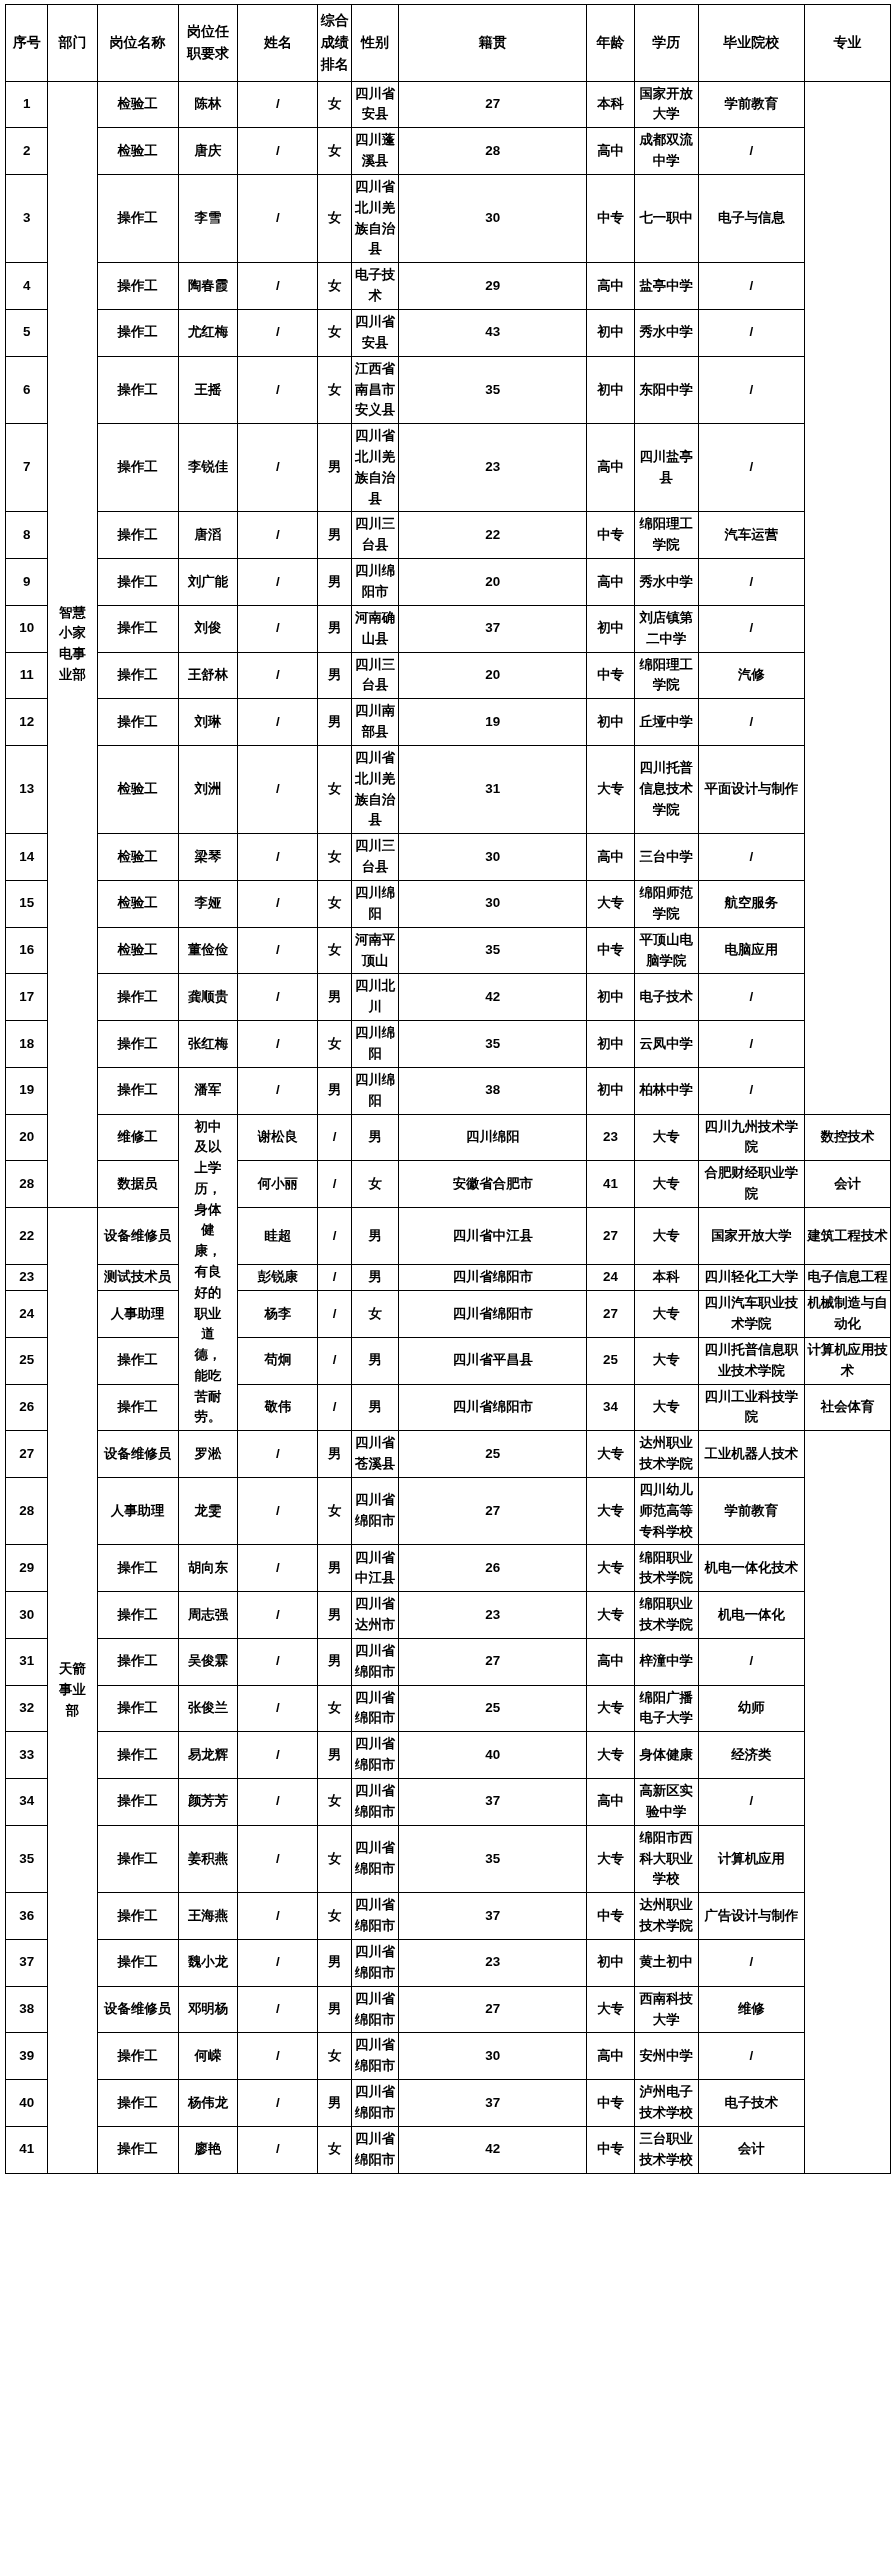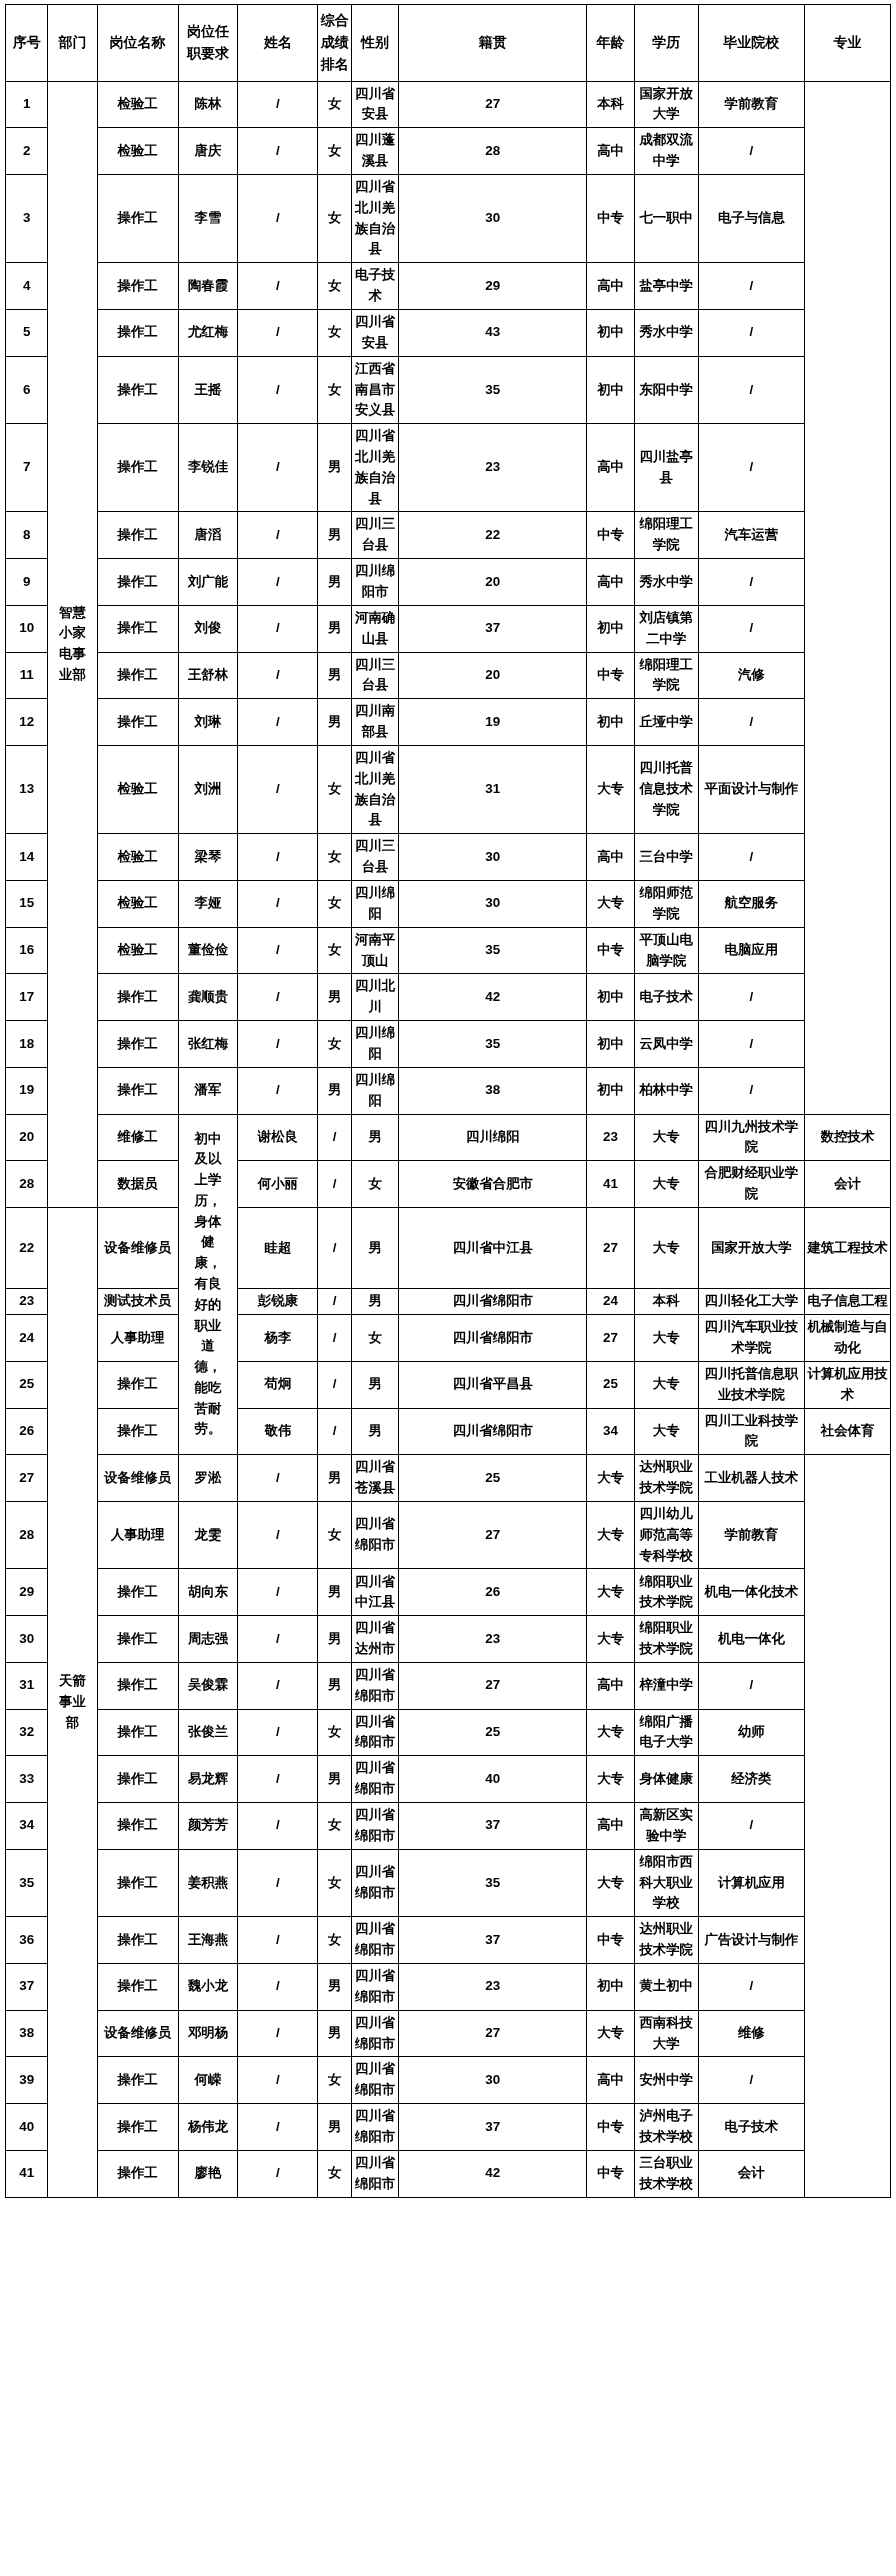--- a/index.html
+++ b/index.html
@@ -55,21 +55,21 @@
   col.c-school { width: 101px; }
   col.c-major  { width: 82px; }
   
   td.deptcell, td.reqcell {
     padding: 3.1px 1px;
     font-size: 13.4px;
     line-height: 1.62;
   }
   td.deptcell .inner, td.reqcell .inner {
     display: block;
-    margin: 12px auto;
+    margin: 0 auto;
     width: 2.15em;
     text-align: center;
   }
   td.reqcell .inner { width: 2.2em; }
   .slash { font-size: 13.4px; font-weight: bold; }
 </style>
 </head>
 <body>
 
 <div id="sheet">

